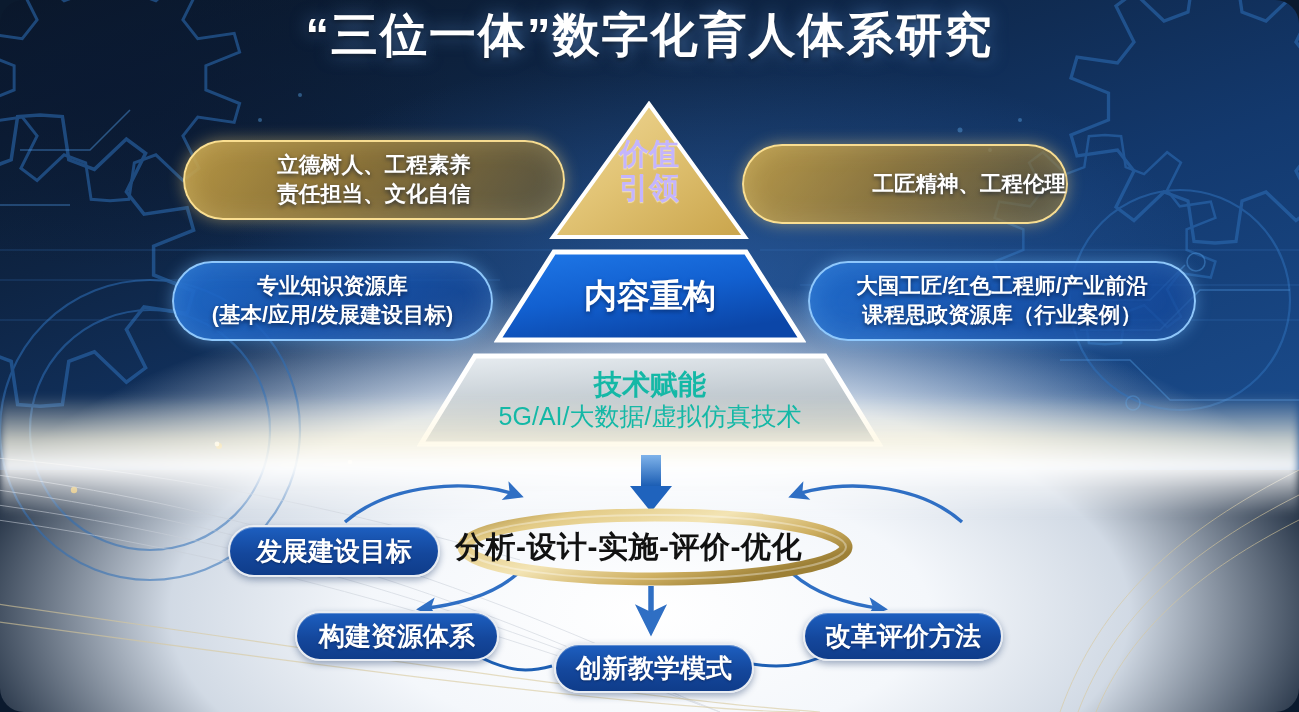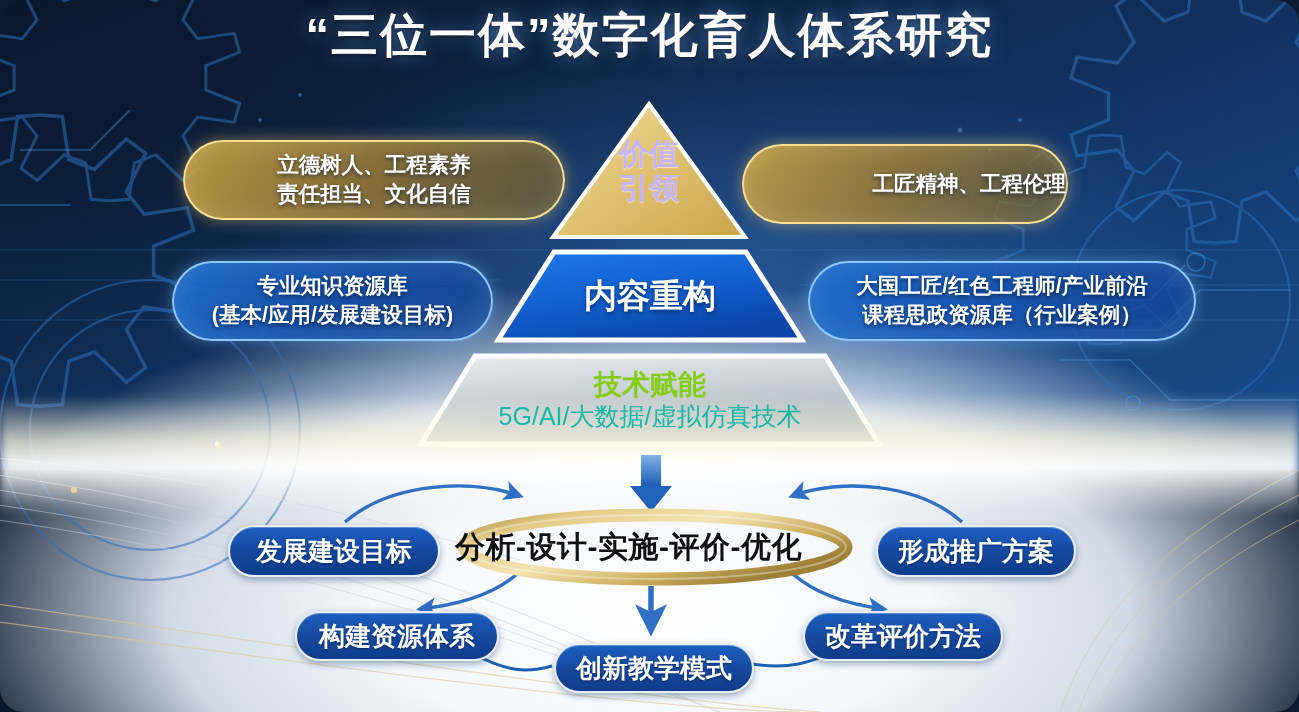--- a/index.html
+++ b/index.html
@@ -33,21 +33,21 @@
   .tier .shape{position:absolute;left:0;top:0;width:100%;height:100%;}
   .tier .txt{position:relative;z-index:2;}
 
   #tier-top{left:549px;top:101px;width:200px;height:140px;}
   #tier-top .t1{font-size:30px;font-weight:700;color:#c4b5fd;line-height:1.12;
         text-shadow:0 1px 1px rgba(255,245,210,.7);}
   #tier-mid{left:494px;top:248px;width:312px;height:96px;}
   #tier-mid .t1{font-size:33px;font-weight:700;color:#fff;
         text-shadow:0 2px 4px rgba(0,20,60,.55);}
   #tier-bot{left:417px;top:352px;width:466px;height:96px;}
-  #tier-bot .t1{font-size:28px;font-weight:700;color:#84cc16;line-height:1.2;}
+  #tier-bot .t1{font-size:28px;font-weight:700;color:#14b8a6;line-height:1.2;}
   #tier-bot .t2{font-size:25px;font-weight:400;color:#14b8a6;line-height:1.25;}
 
   
   .callout{position:absolute;display:flex;flex-direction:column;align-items:center;
      justify-content:center;text-align:center;border-radius:999px;
      font-size:21.5px;font-weight:700;line-height:1.34;color:#fff;
      text-shadow:0 2px 4px rgba(0,15,45,.65);}
   .callout.gold{background:linear-gradient(125deg,rgba(196,160,70,.92) 0%,rgba(162,128,52,.82) 45%,rgba(120,95,40,.62) 100%);
      border:2px solid rgba(255,228,150,.95);
      box-shadow:0 0 16px rgba(255,215,120,.45),inset 0 0 26px rgba(255,235,170,.22);}
@@ -260,23 +260,20 @@
       </defs>
       <ellipse cx="200" cy="39" rx="191" ry="32" fill="none" stroke="url(#ringG)" stroke-width="13"></ellipse>
       <ellipse cx="200" cy="39" rx="191" ry="32" fill="none" stroke="rgba(255,255,255,.35)" stroke-width="2"></ellipse>
     </svg>
     <div class="label">分析-设计-实施-评价-优化</div>
   </div>
 
   <div class="pill" id="pill-0">
     <span>发展建设目标</span>
   </div>
-  <div class="pill" id="pill-1">
-    <span>形成推广方案</span>
-  </div>
   <div class="pill" id="pill-2">
     <span>构建资源体系</span>
   </div>
   <div class="pill" id="pill-3">
     <span>创新教学模式</span>
   </div>
   <div class="pill" id="pill-4">
     <span>改革评价方法</span>
   </div>
 

